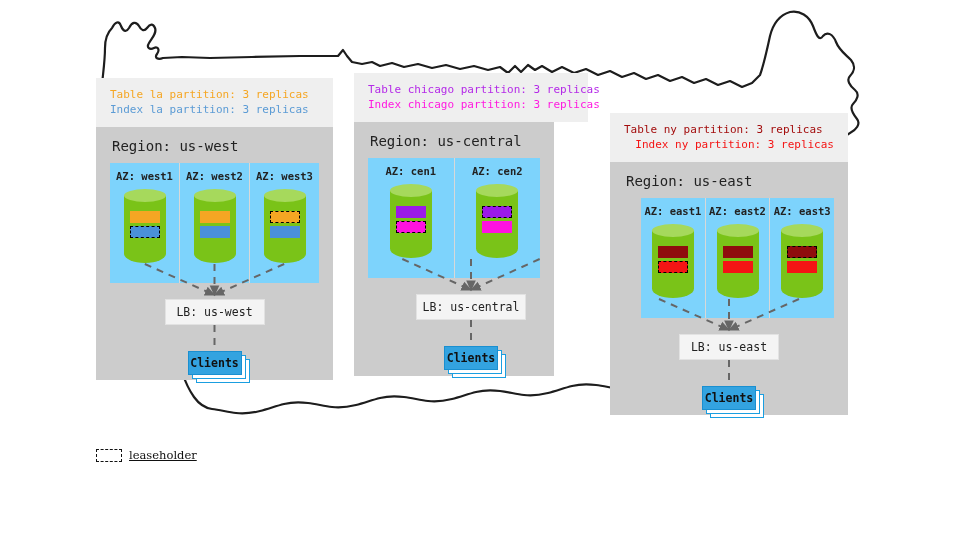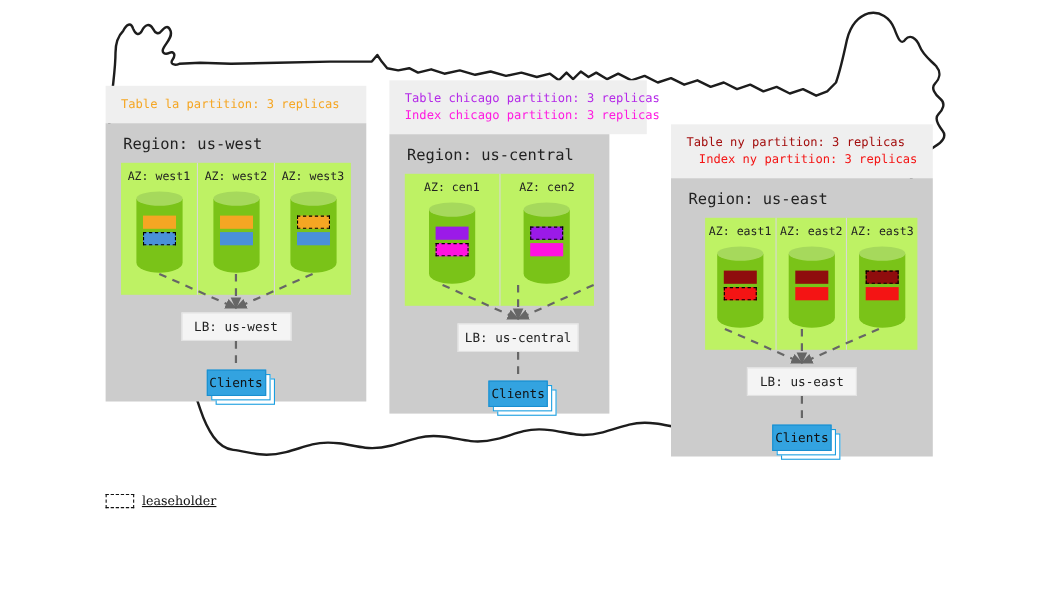--- a/index.html
+++ b/index.html
@@ -25,25 +25,26 @@
     font-size:11px;line-height:15px;white-space:pre;letter-spacing:0px;
   }
   .region-body{
     background:#cccccc;box-sizing:border-box;
     position:relative;
   }
   .region-title{
     font-size:14px;color:#222;padding:11px 0 9px 16px;white-space:pre;
   }
   .az-row{
-    background:#bef264;
+    background:#7dd3fc;
     margin:0 14px;
     display:flex;
     box-sizing:border-box;
     position:relative;
+    font-weight:bold;
   }
   .az{
     flex:1 1 0;
     box-sizing:border-box;
     padding:7px 0 0 0;
     display:flex;flex-direction:column;align-items:center;
     position:relative;
   }
   .az + .az{border-left:1px solid #d8d8d8;}
   .az-label{font-size:10.5px;color:#222;white-space:pre;margin-bottom:7px;}
@@ -78,21 +79,21 @@
     position:absolute;
     background:#f4f4f4;
     border:1px solid #e2e2e2;
     font-size:11.5px;color:#222;
     display:flex;align-items:center;justify-content:center;
     white-space:pre;
     box-sizing:border-box;
   }
 
   
-  .clients{position:absolute;}
+  .clients{position:absolute;font-weight:bold;}
   .clients .sheet{
     position:absolute;background:#ffffff;border:1.5px solid #1a9ee0;
     box-sizing:border-box;
   }
   .clients .front{
     position:absolute;left:0;top:0;background:#33a3e0;
     border:1.5px solid #1a8fd0;box-sizing:border-box;
     display:flex;align-items:center;justify-content:center;
     font-size:11.5px;color:#111;white-space:pre;
   }
@@ -191,20 +192,21 @@
          C134,228 131,219 128,210 C125,201 122,192 119,183
          C116,174 113,165 110,156 C107,147 104,138 101,129
          C99,120 99,111 100,102 C101,93 102,84 103,75
          C104,66 105,57 105,48 C105,41 106,34 112,28 Z"></path>
   </svg>
 
   <div id="regions-host">
       <div class="region" style="left: 96px; top: 33px; width: 237px;">
         <div class="legend-box" style="width: 237px; margin-top: 45px;">
           <div class="legend-line" style="color: rgb(245, 166, 35);">Table la partition: 3 replicas</div>
+          <div class="legend-line" style="color: rgb(91, 155, 213);">Index la partition: 3 replicas</div>
         </div>
         <div class="region-body" style="width: 237px; height: 253px;">
           <div class="region-title">Region: us-west</div>
           <div class="az-row" style="height: 120px;">
             <div class="az">
               <div class="az-label">AZ: west1</div>
               <div class="cyl" style="width: 42px; height: 74px;">
                 <div class="cyl-body" style="top: 6.5px; height: 67.5px; background: rgb(122, 195, 24);"></div>
                 <div class="cyl-top" style="height: 13px; background: rgb(166, 217, 92);"></div>
                 <div class="cyl-slots" style="top: 22px;">

